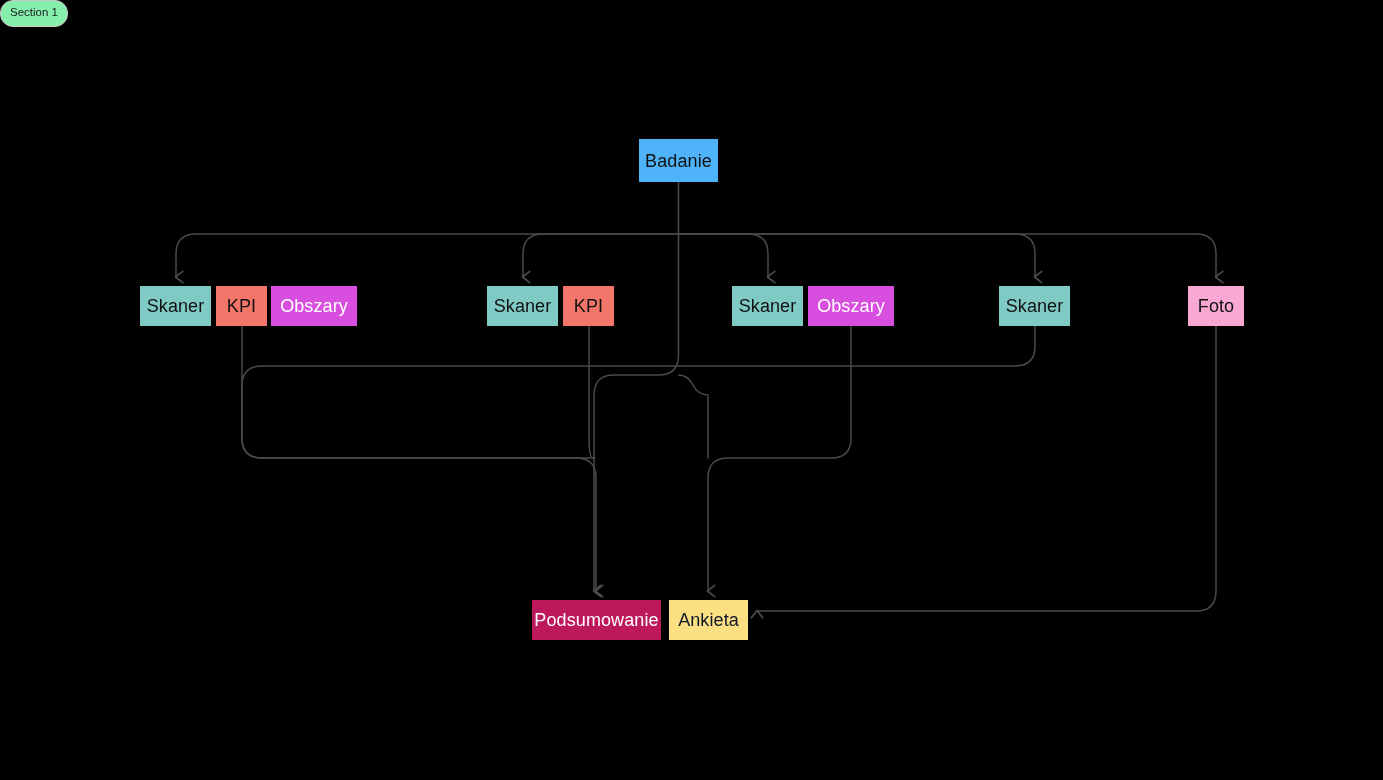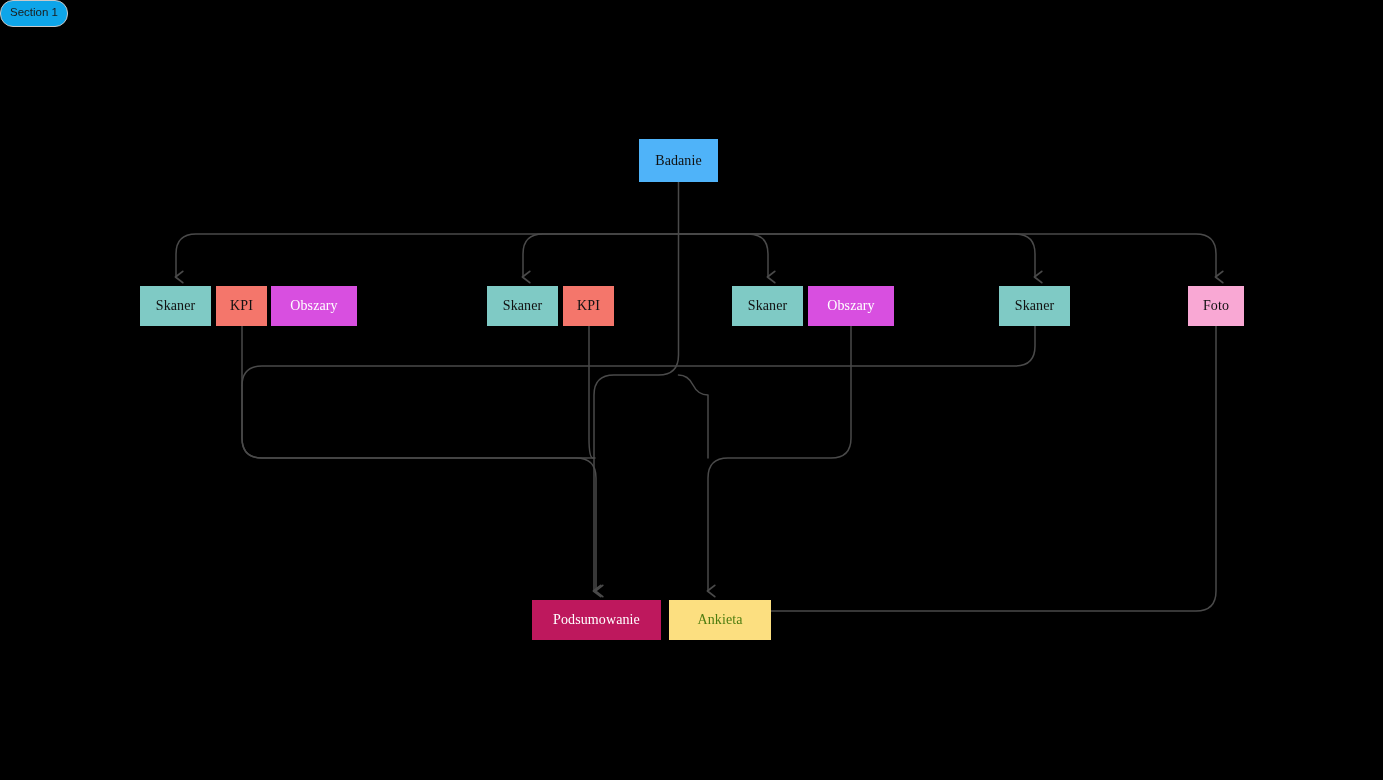--- a/index.html
+++ b/index.html
@@ -26,43 +26,42 @@
     position: absolute;
     left: 0;
     top: 0;
     width: 1383px;
     height: 780px;
     pointer-events: none;
   }
 
   .section-chip {
     position: absolute;
-    background: #0ea5e9;
+    background: #86efac;
     color: #1b1b1b;
     border: 1px solid #c9c9c9;
     border-radius: 13px;
     font-size: 11.5px;
     line-height: 1;
     padding: 6px 9px 7px 9px;
     white-space: nowrap;
     box-shadow: 0 1px 2px rgba(0,0,0,0.35);
     text-align: center;
   }
 
   .node {
     position: absolute;
     display: flex;
     align-items: center;
     justify-content: center;
-    font-size: 14px;
+    font-size: 18px;
     line-height: 1;
     white-space: nowrap;
     letter-spacing: 0.1px;
     box-sizing: border-box;
-    font-family: Liberation Serif, serif;
   }
 </style>
 </head>
 <body>
 
 <div id="canvas">
 
   <svg id="edge-layer" viewBox="0 0 1383 780" width="1383" height="780" xmlns="http://www.w3.org/2000/svg">
     <defs>
       <marker id="arrow-down" viewBox="0 0 12 12" refX="6" refY="10" markerWidth="9" markerHeight="9" orient="auto-start-reverse">
@@ -124,15 +123,15 @@
   <div class="node" style="left:732px; top:286px; width:71px; height:40px; background:#7fcac5; color:#111111;">Skaner</div>
 
   <div class="node" style="left:808px; top:286px; width:86px; height:40px; background:#d84fe0; color:#ffffff;">Obszary</div>
 
   <div class="node" style="left:999px; top:286px; width:71px; height:40px; background:#7fcac5; color:#111111;">Skaner</div>
 
   <div class="node" style="left:1188px; top:286px; width:56px; height:40px; background:#f9a8d4; color:#111111;">Foto</div>
 
   <div class="node" style="left:532px; top:600px; width:129px; height:40px; background:#be185d; color:#ffffff;">Podsumowanie</div>
 
-  <div class="node" style="left:669px; top:600px; width:102px; height:40px; background:#fcdf80; color:#4d7c0f;">Ankieta</div>
+  <div class="node" style="left:669px; top:600px; width:79px; height:40px; background:#fcdf80; color:#0f172a;">Ankieta</div>
 
 </div>
 
 </body></html>

